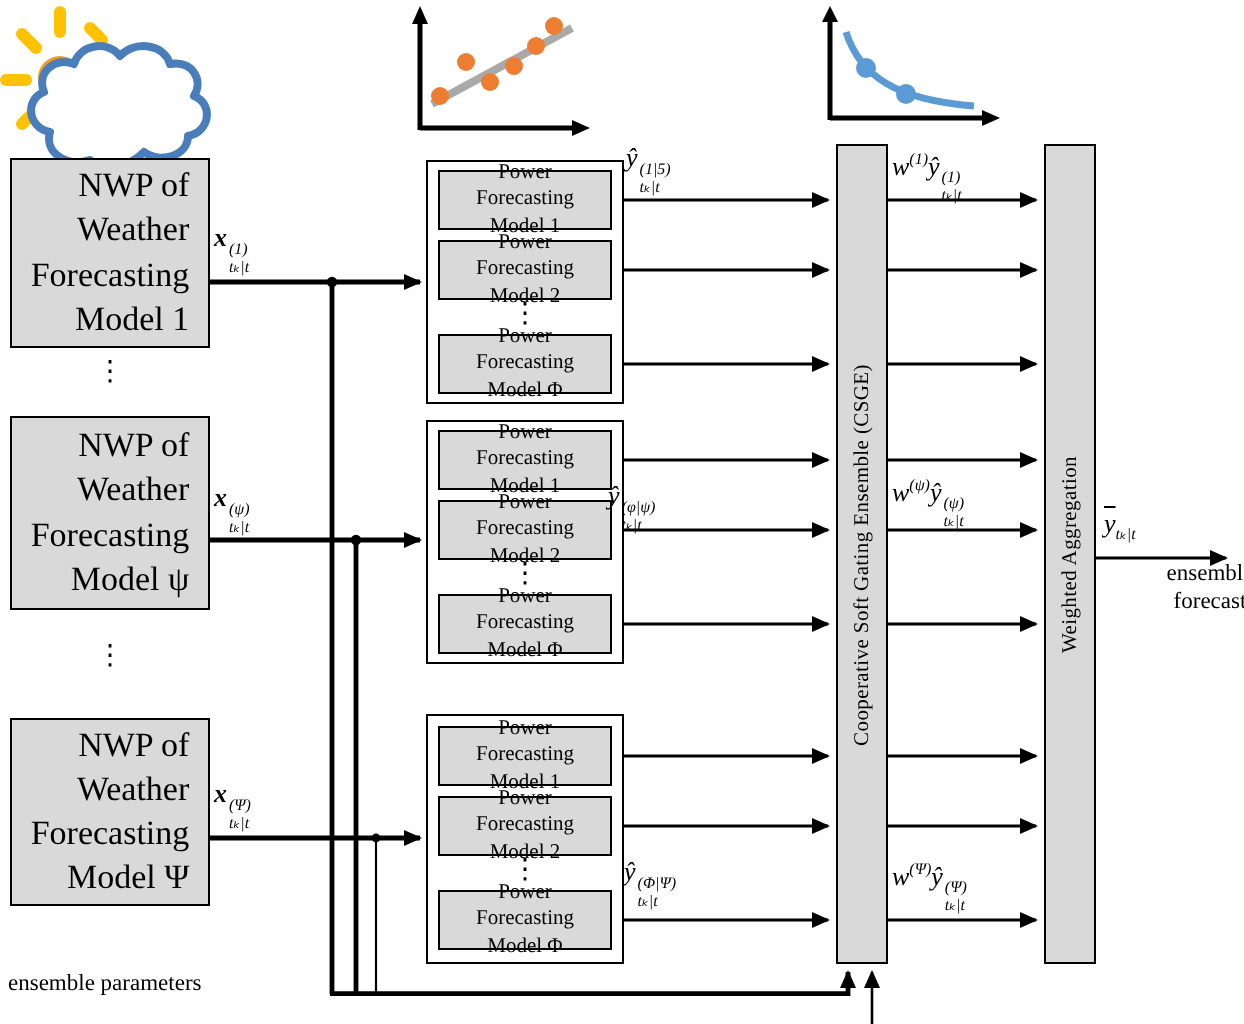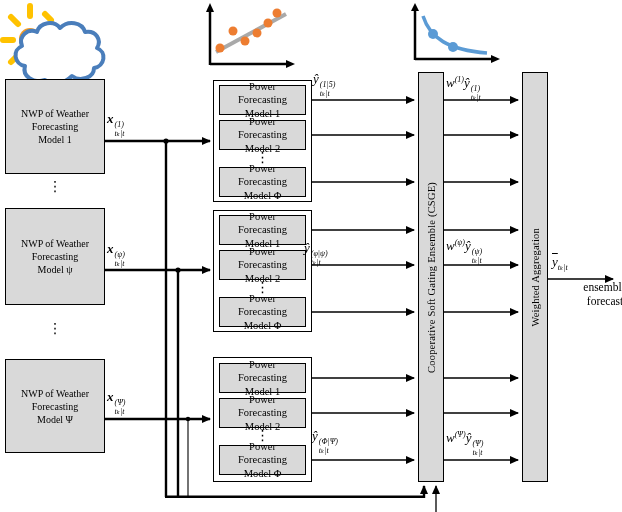--- a/index.html
+++ b/index.html
@@ -3,22 +3,22 @@
 <meta charset="utf-8">
 <style>
   html,body { margin:0; padding:0; background:#ffffff; }
   .canvas {
     position:relative; width:622px; height:512px; background:#ffffff;
     font-family:"Liberation Serif","DejaVu Serif",serif; color:#000; overflow:hidden;
   }
   .canvas > div, .canvas > svg { position:absolute; }
   .box {
     background:#d9d9d9; border:1px solid #000;
-    display:flex; align-items:center; justify-content:center; text-align:center;
-    font-size:10px; line-height:1.3; box-sizing:border-box; padding:0 14px;
+    display:flex; align-items:center; justify-content:center; text-align:right;
+    font-size:17px; line-height:1.3; box-sizing:border-box; padding:0 14px;
   }
   .group { background:#ffffff; border:1px solid #000; box-sizing:border-box; }
   .pfm {
     background:#d9d9d9; border:1px solid #000;
     display:flex; align-items:center; justify-content:center; text-align:center;
     font-size:10.5px; line-height:1.25; box-sizing:border-box; padding:0 6px;
   }
   .vbar {
     background:#d9d9d9; border:1px solid #000; box-sizing:border-box;
     display:flex; align-items:center; justify-content:center;
@@ -204,20 +204,21 @@
         <span>(Ψ)</span>
         <span>tₖ|t</span>
       </span>
   </div>
 
   <div class="mlabel" style="left:552px;top:255px;">
     <span class="mb ol">y</span><sub class="s-one">tₖ|t</sub>
   </div>
   <div class="caption" style="left:574px;top:281px;width:62px;text-align:center;">ensemble forecast</div>
 
+  <div class="caption" style="left:4px;top:486px;">ensemble parameters</div>
 
   <svg class="wires" width="622" height="512" viewBox="0 0 622 512">
     <defs>
       <marker id="ah" markerUnits="userSpaceOnUse" markerWidth="9" markerHeight="8" refX="8" refY="4" orient="auto">
         <path d="M0 0 L9 4 L0 8 Z" fill="#000"></path>
       </marker>
     </defs>
 
     <line class="t" x1="105" y1="141" x2="210" y2="141" marker-end="url(#ah)"></line>
     <line class="t" x1="105" y1="270" x2="210" y2="270" marker-end="url(#ah)"></line>

